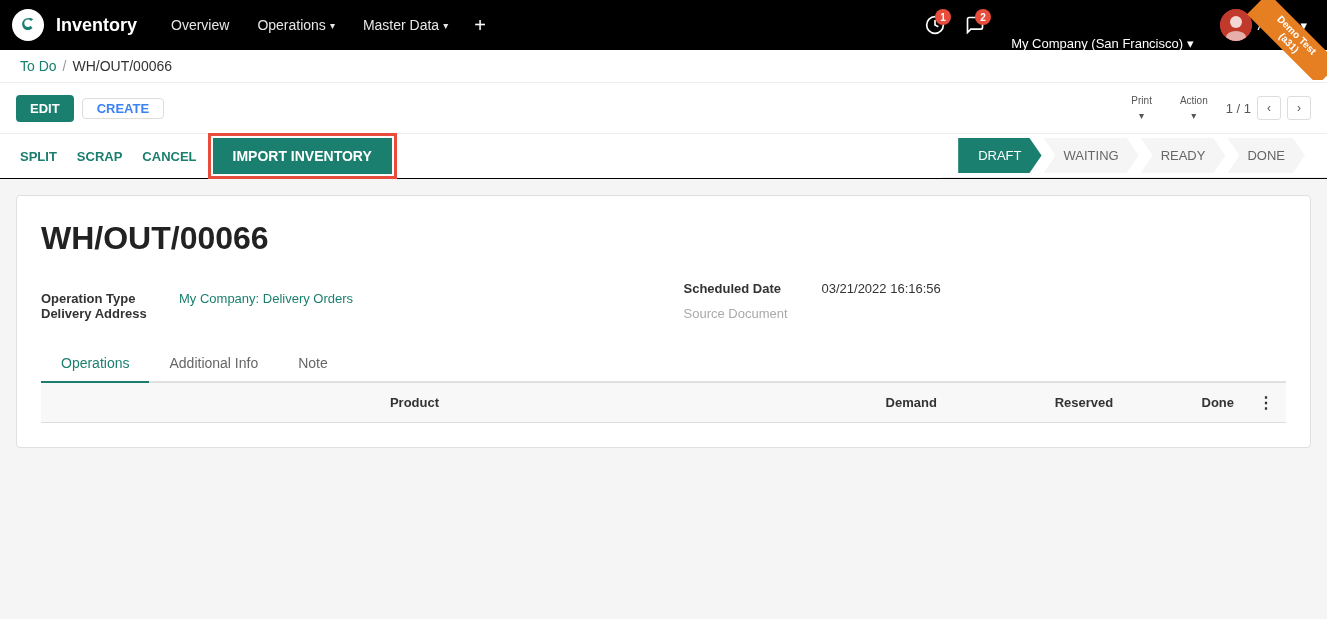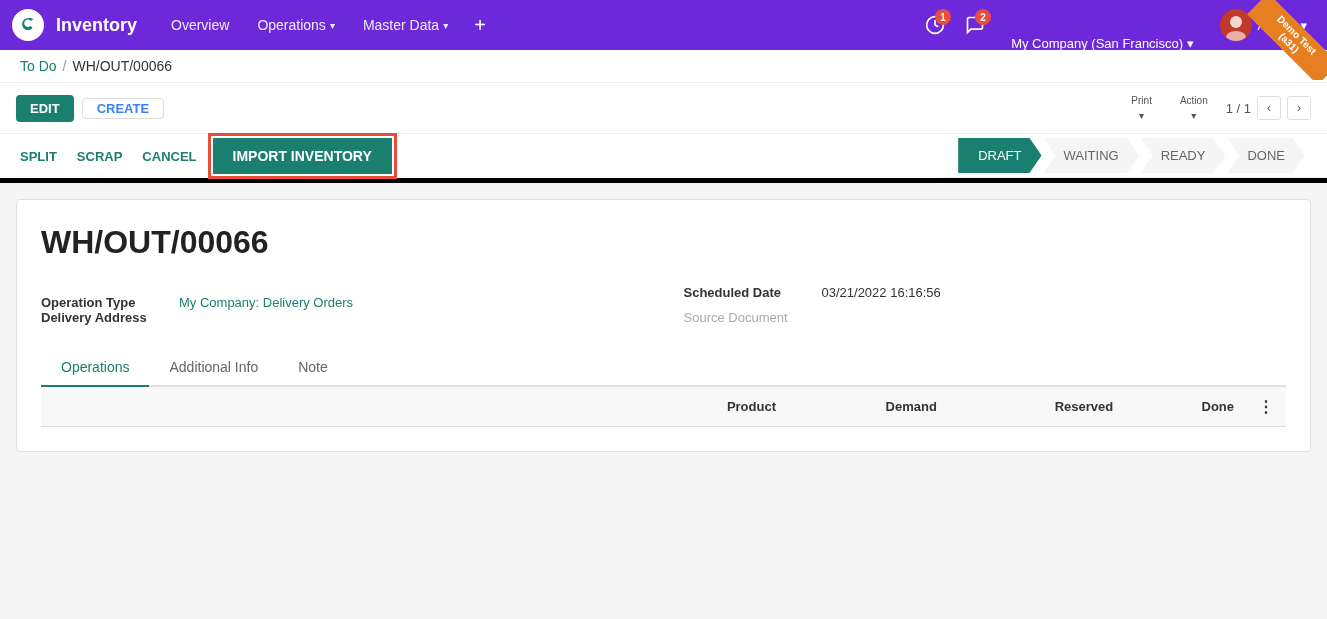--- a/index.html
+++ b/index.html
@@ -1,20 +1,20 @@
 <!DOCTYPE html>
 <html><head>
   <meta charset="utf-8">
   <style>
     * { box-sizing: border-box; margin: 0; padding: 0; }
     body { font-family: 'Segoe UI', Arial, sans-serif; font-size: 14px; background: #f5f5f5; color: #333; }
 
     
     .top-nav {
-      background: #6d28d9;
+      background: #000000;
       display: flex;
       align-items: center;
       height: 50px;
       padding: 0 12px;
       gap: 8px;
       position: relative;
     }
     .top-nav .logo {
       width: 32px; height: 32px;
       background: white;
@@ -334,21 +334,21 @@
       width: 100%;
       border-collapse: collapse;
     }
     .data-table th {
       background: #f8f8f8;
       padding: 10px 12px;
       font-size: 13px;
       font-weight: 700;
       color: #333;
       border-bottom: 1px solid #ddd;
-      text-align: right;
+      text-align: center;
     }
     .data-table th.right { text-align: right; }
     .data-table th.actions { width: 40px; }
     .col-product { width: 60%; }
   </style>
 </head>
 <body>
 
 <nav class="top-nav">
   <div class="logo">
@@ -430,21 +430,21 @@
     <span>Action</span>
     <span>▾</span>
   </button>
   <div class="pagination">
     <span>1 / 1</span>
     <button class="pag-btn">‹</button>
     <button class="pag-btn">›</button>
   </div>
 </div>
 
-<div style="background:white; display:flex; align-items:stretch; border-bottom:5px solid #000000;">
+<div style="background:white; display:flex; align-items:stretch; border-bottom:1px solid #000000;">
   <div class="action-bar" style="flex:1; border-bottom:none;">
     <span class="action-link">SPLIT</span>
     <span class="action-link">SCRAP</span>
     <span class="action-link">CANCEL</span>
     <button class="btn-import">IMPORT INVENTORY</button>
   </div>
   <div class="status-bar">
     <div class="status-steps">
       <div class="status-step">
         <div class="step-label active first">DRAFT</div>

